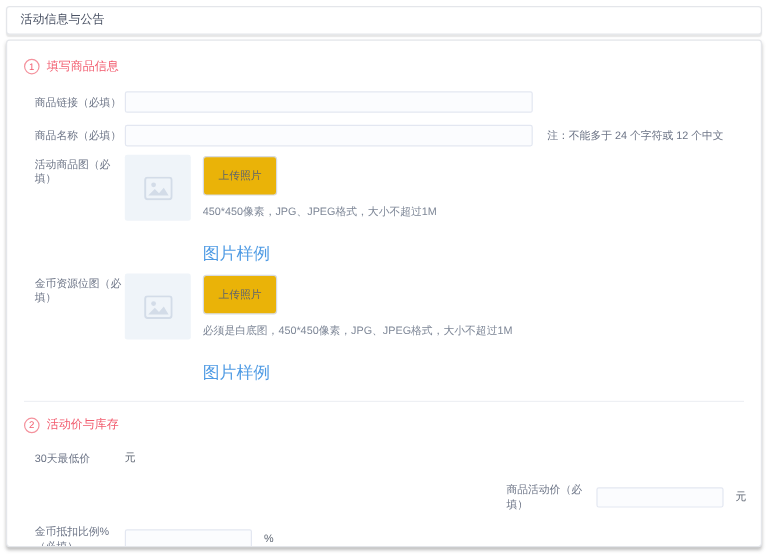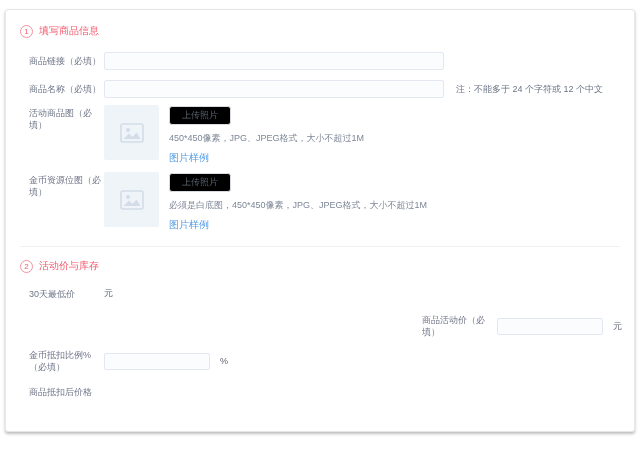--- a/index.html
+++ b/index.html
@@ -60,44 +60,47 @@
   .row-link   { margin-bottom:10px; }
   .row-name   { margin-bottom:7px;align-items:center; }
 
   .img-placeholder {
     width:55px; height:55px; flex:none;
     background:#eff4f9; border-radius:2px;
     display:flex; align-items:center; justify-content:center;
   }
   .upload-info { margin-left:10px; display:flex; flex-direction:column; align-items:flex-start; }
   .upload-btn {
-    min-width:62px; height:19px; margin-top:1px;
-    background:#000000; border:1px solid #d8dbe0; border-radius:3px;
+    min-width:62px; height:33px; margin-top:1px;
+    background:#eab308; border:1px solid #d8dbe0; border-radius:3px;
     font-size:9px; color:#5a6370; cursor:pointer; padding:0 10px;
     font-family:inherit;
   }
   .upload-desc { font-size:9px; color:#7e8797; margin-top:7px; }
-  .sample-link { font-size:10px; color:#4f9be4; margin-top:6px; text-decoration:none; cursor:pointer; }
+  .sample-link { font-size:14px; color:#4f9be4; margin-top:20px; text-decoration:none; cursor:pointer; }
 
   .divider { border:none; border-top:1px solid #eef0f4; margin:14px 2px 12px 2px; }
 
   .unit { font-size:9px; color:#5d6572; margin-left:10px; }
   .unit.as-control { margin-left:0; }
 
   .s2-text-row { margin-bottom:14px; }
   .s2-input-row { margin-bottom:11px;justify-content:flex-end; }
   .s2-input-row2 { margin-bottom:13px; }
   .s2-plain-row { margin-bottom:13px; }
   .s2-stock-row { margin-bottom:9px; }
 </style>
 </head>
 <body>
 
 <div class="page">
 
+  <div class="header-card">
+    <span>活动信息与公告</span>
+  </div>
 
   <div class="content-card">
 
     <div class="section-title">
       <span class="circle-num">1</span>
       <span>填写商品信息</span>
     </div>
 
     <div class="form-row row-link">
       <label class="form-label">商品链接（必填）</label>

